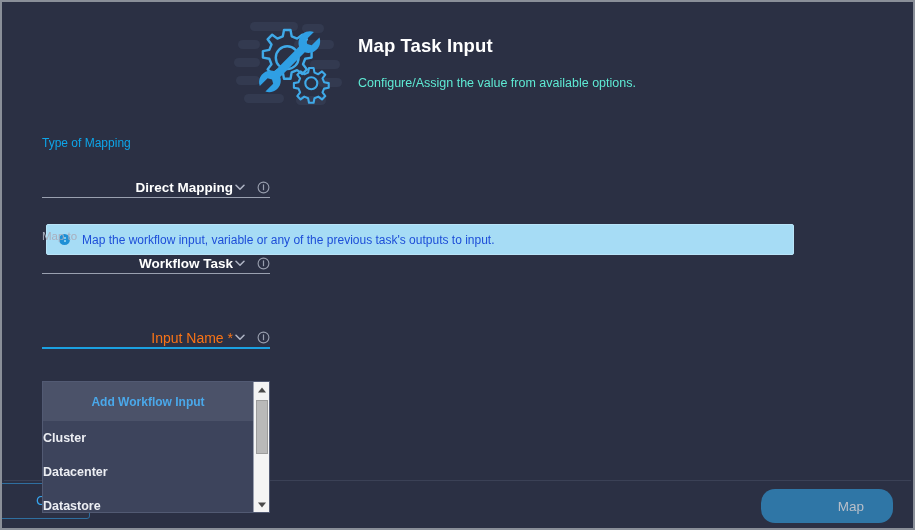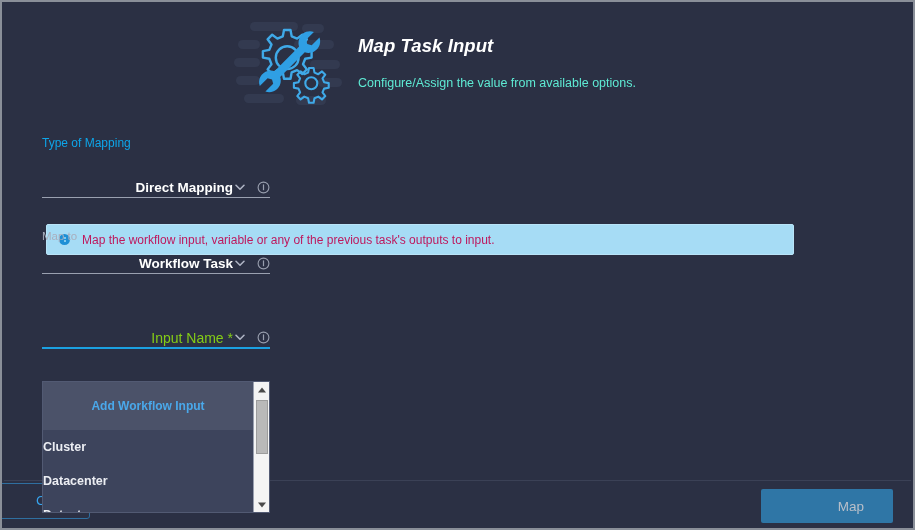--- a/index.html
+++ b/index.html
@@ -46,21 +46,20 @@
   #header-icon svg { display: block; }
 
   #header-text { margin-left: 12px; }
 
   #dialog-title {
     font-size: 18.5px;
     font-weight: bold;
     color: #ffffff;
     letter-spacing: .1px;
     margin-bottom: 19px;
-    font-style: italic;
   }
 
   #dialog-subtitle {
     font-size: 12.5px;
     color: #5eead4;
     font-weight: normal;
   }
 
   
   #dialog-body {
@@ -103,21 +102,21 @@
 
   .field-value {
     font-size: 13.5px;
     color: #ffffff;
     font-weight: bold;
     line-height: 18px;
     flex: 1 1 auto;
     text-align: right;
   }
   .field-value.placeholder {
-    color: #84cc16;
+    color: #f97316;
     font-weight: normal;
     font-size: 14px;
   }
 
   .chevron-icon {
     width: 14px; height: 14px;
     flex: 0 0 auto;
     margin-bottom: 3px;
     opacity: .85;
   }
@@ -155,21 +154,21 @@
     position: absolute;
     left: 4.5px; top: 2.5px;
     width: 2px; height: 2px;
     background: #a6dcf5;
     border-radius: 50%;
     box-shadow: 0 3px 0 0 #a6dcf5;
   }
   #banner-text {
     margin-left: 12px;
     font-size: 12px;
-    color: #be185d;
+    color: #1d4ed8;
   }
 
   
   #dropdown-menu {
     position: absolute;
     left: 40px;
     top: 259px;
     width: 228px;
     height: 132px;
     background: #3d445c;
@@ -191,21 +190,21 @@
     font-weight: bold;
   }
   .dropdown-item.header-item {
     justify-content: center;
     padding-left: 0;
     background: #4b melhor;
     background: #4b5269;
     color: #4aa8ea;
     font-weight: bold;
     font-size: 12px;
-    height: 48px;
+    height: 39px;
   }
 
   
   #dropdown-scrollbar {
     width: 16px;
     flex: 0 0 auto;
     background: #f4f4f4;
     border-left: 1px solid #9aa0b0;
     position: relative;
   }
@@ -262,21 +261,21 @@
   }
 
   #map-button {
     position: absolute;
     right: 18px;
     top: 8px;
     width: 132px;
     height: 34px;
     background: #2f76a6;
     border: none;
-    border-radius: 2px;
+    border-radius: 14px;
     color: #b9bfc9;
     font-size: 13.5px;
     font-family: "Liberation Sans", sans-serif;
     padding-left: 48px;
   }
 </style>
 </head>
 <body>
 
 <div id="window-frame">

